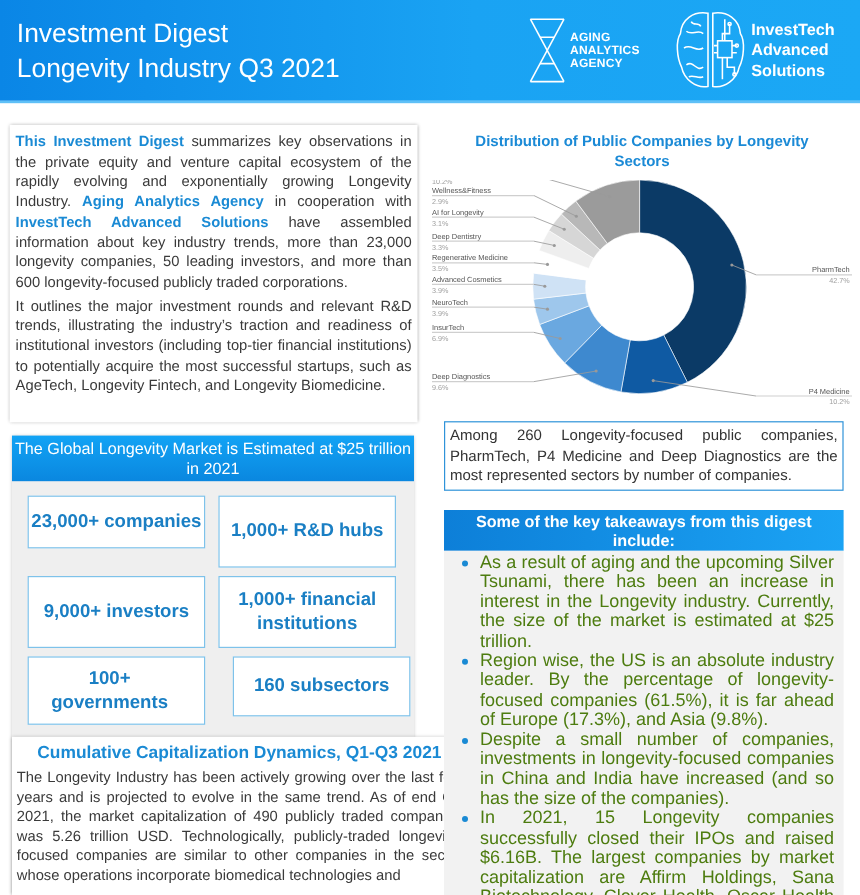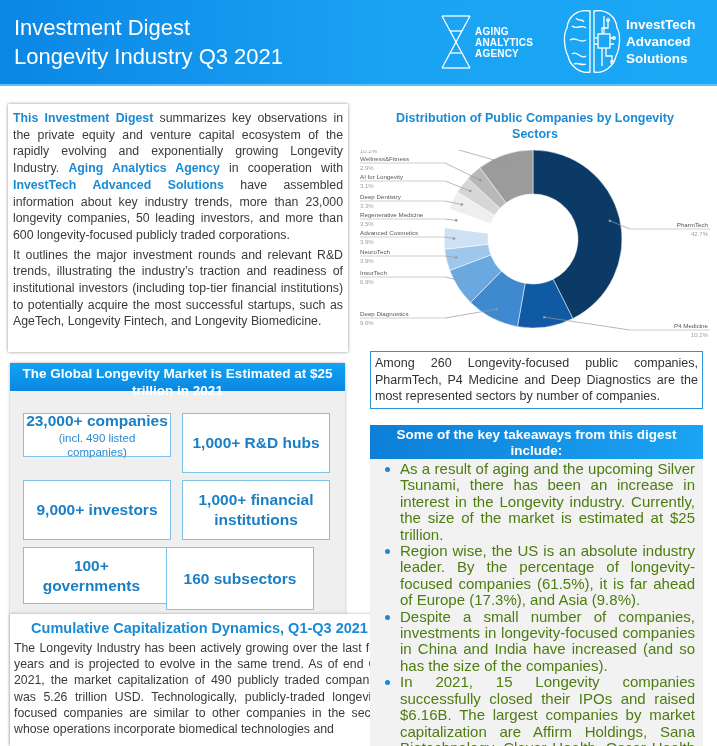--- a/index.html
+++ b/index.html
@@ -29,22 +29,22 @@
   }
   .intro p { margin-bottom: 3px; }
   .hl { color: #1a8ad4; font-weight: bold; }
 
   
   .market {
     position: absolute; left: 10px; top: 363px; width: 335px; height: 383px;
     background: #efefef; box-shadow: 0 0 3px rgba(0,0,0,0.3);
   }
   .market-head {
-    height: 28px; background: linear-gradient(180deg, #12a3f5 0%, #0a87df 100%);
-    color: #fff; font-weight: bold; font-size: 13.5px; text-align: center; line-height: 17px; padding-top: 2px;
+    height: 38px; background: linear-gradient(180deg, #12a3f5 0%, #0a87df 100%);
+    color: #fff; font-weight: normal; font-size: 13.5px; text-align: center; line-height: 17px; padding-top: 2px;
   }
   .stat {
     position: absolute; width: 148px; background: #fff; border: 1px solid #7ec2ea;
     color: #1a7fc4; font-weight: bold; font-size: 15.5px; text-align: center;
     display: flex; flex-direction: column; justify-content: center; align-items: center; line-height: 20px;
   }
   .stat .sub { font-weight: normal; font-size: 11.5px; line-height: 14px; color: #2c8bd0; }
 
   
   .capital {
@@ -135,35 +135,34 @@
 
 <div class="intro">
   <p><span class="hl">This Investment Digest</span><span> summarizes key observations in the private equity and venture capital ecosystem of the rapidly evolving and exponentially growing Longevity Industry. </span><span class="hl">Aging Analytics Agency</span><span> in cooperation with </span><span class="hl">InvestTech Advanced Solutions</span><span> have assembled information about key industry trends, more than 23,000 longevity companies, 50 leading investors, and more than 600 longevity-focused publicly traded corporations.</span></p>
   <p>It outlines the major investment rounds and relevant R&amp;D trends, illustrating the industry’s traction and readiness of institutional investors (including top-tier financial institutions) to potentially acquire the most successful startups, such as AgeTech, Longevity Fintech, and Longevity Biomedicine.</p>
 </div>
 
 <div class="market">
   <div class="market-head">The Global Longevity Market is Estimated at $25 trillion in 2021</div>
   <div class="stat" style="left:13px; top:50px; height:44px;">
     <div>23,000+ companies</div>
-    <div class="sub" style="width:110px;">(incl. 490 listed companies)</div>
   </div>
   <div class="stat" style="left:172px; top:50px; height:60px;">
     <div>1,000+ R&amp;D hubs</div>
   </div>
   <div class="stat" style="left:13px; top:117px; height:60px;">
     <div>9,000+ investors</div>
   </div>
   <div class="stat" style="left:172px; top:117px; height:60px; padding: 0 14px;">
     <div>1,000+ financial institutions</div>
   </div>
   <div class="stat" style="left:13px; top:184px; height:57px; padding: 0 30px; align-items: flex-end;">
     <div>100+ governments</div>
   </div>
-  <div class="stat" style="left:156px; top:184px; height:63px;">
+  <div class="stat" style="left:184px; top:184px; height:50px;">
     <div>160 subsectors</div>
   </div>
 </div>
 
 <div class="capital">
   <h3>Cumulative Capitalization Dynamics, Q1-Q3 2021</h3>
   <p>The Longevity Industry has been actively growing over the last few years and is projected to evolve in the same trend. As of end Q3 2021, the market capitalization of 490 publicly traded companies was 5.26 trillion USD. Technologically, publicly-traded longevity-focused companies are similar to other companies in the sector whose operations incorporate biomedical technologies and</p>
 </div>
 
 <div class="chart-title">Distribution of Public Companies by Longevity Sectors</div>

